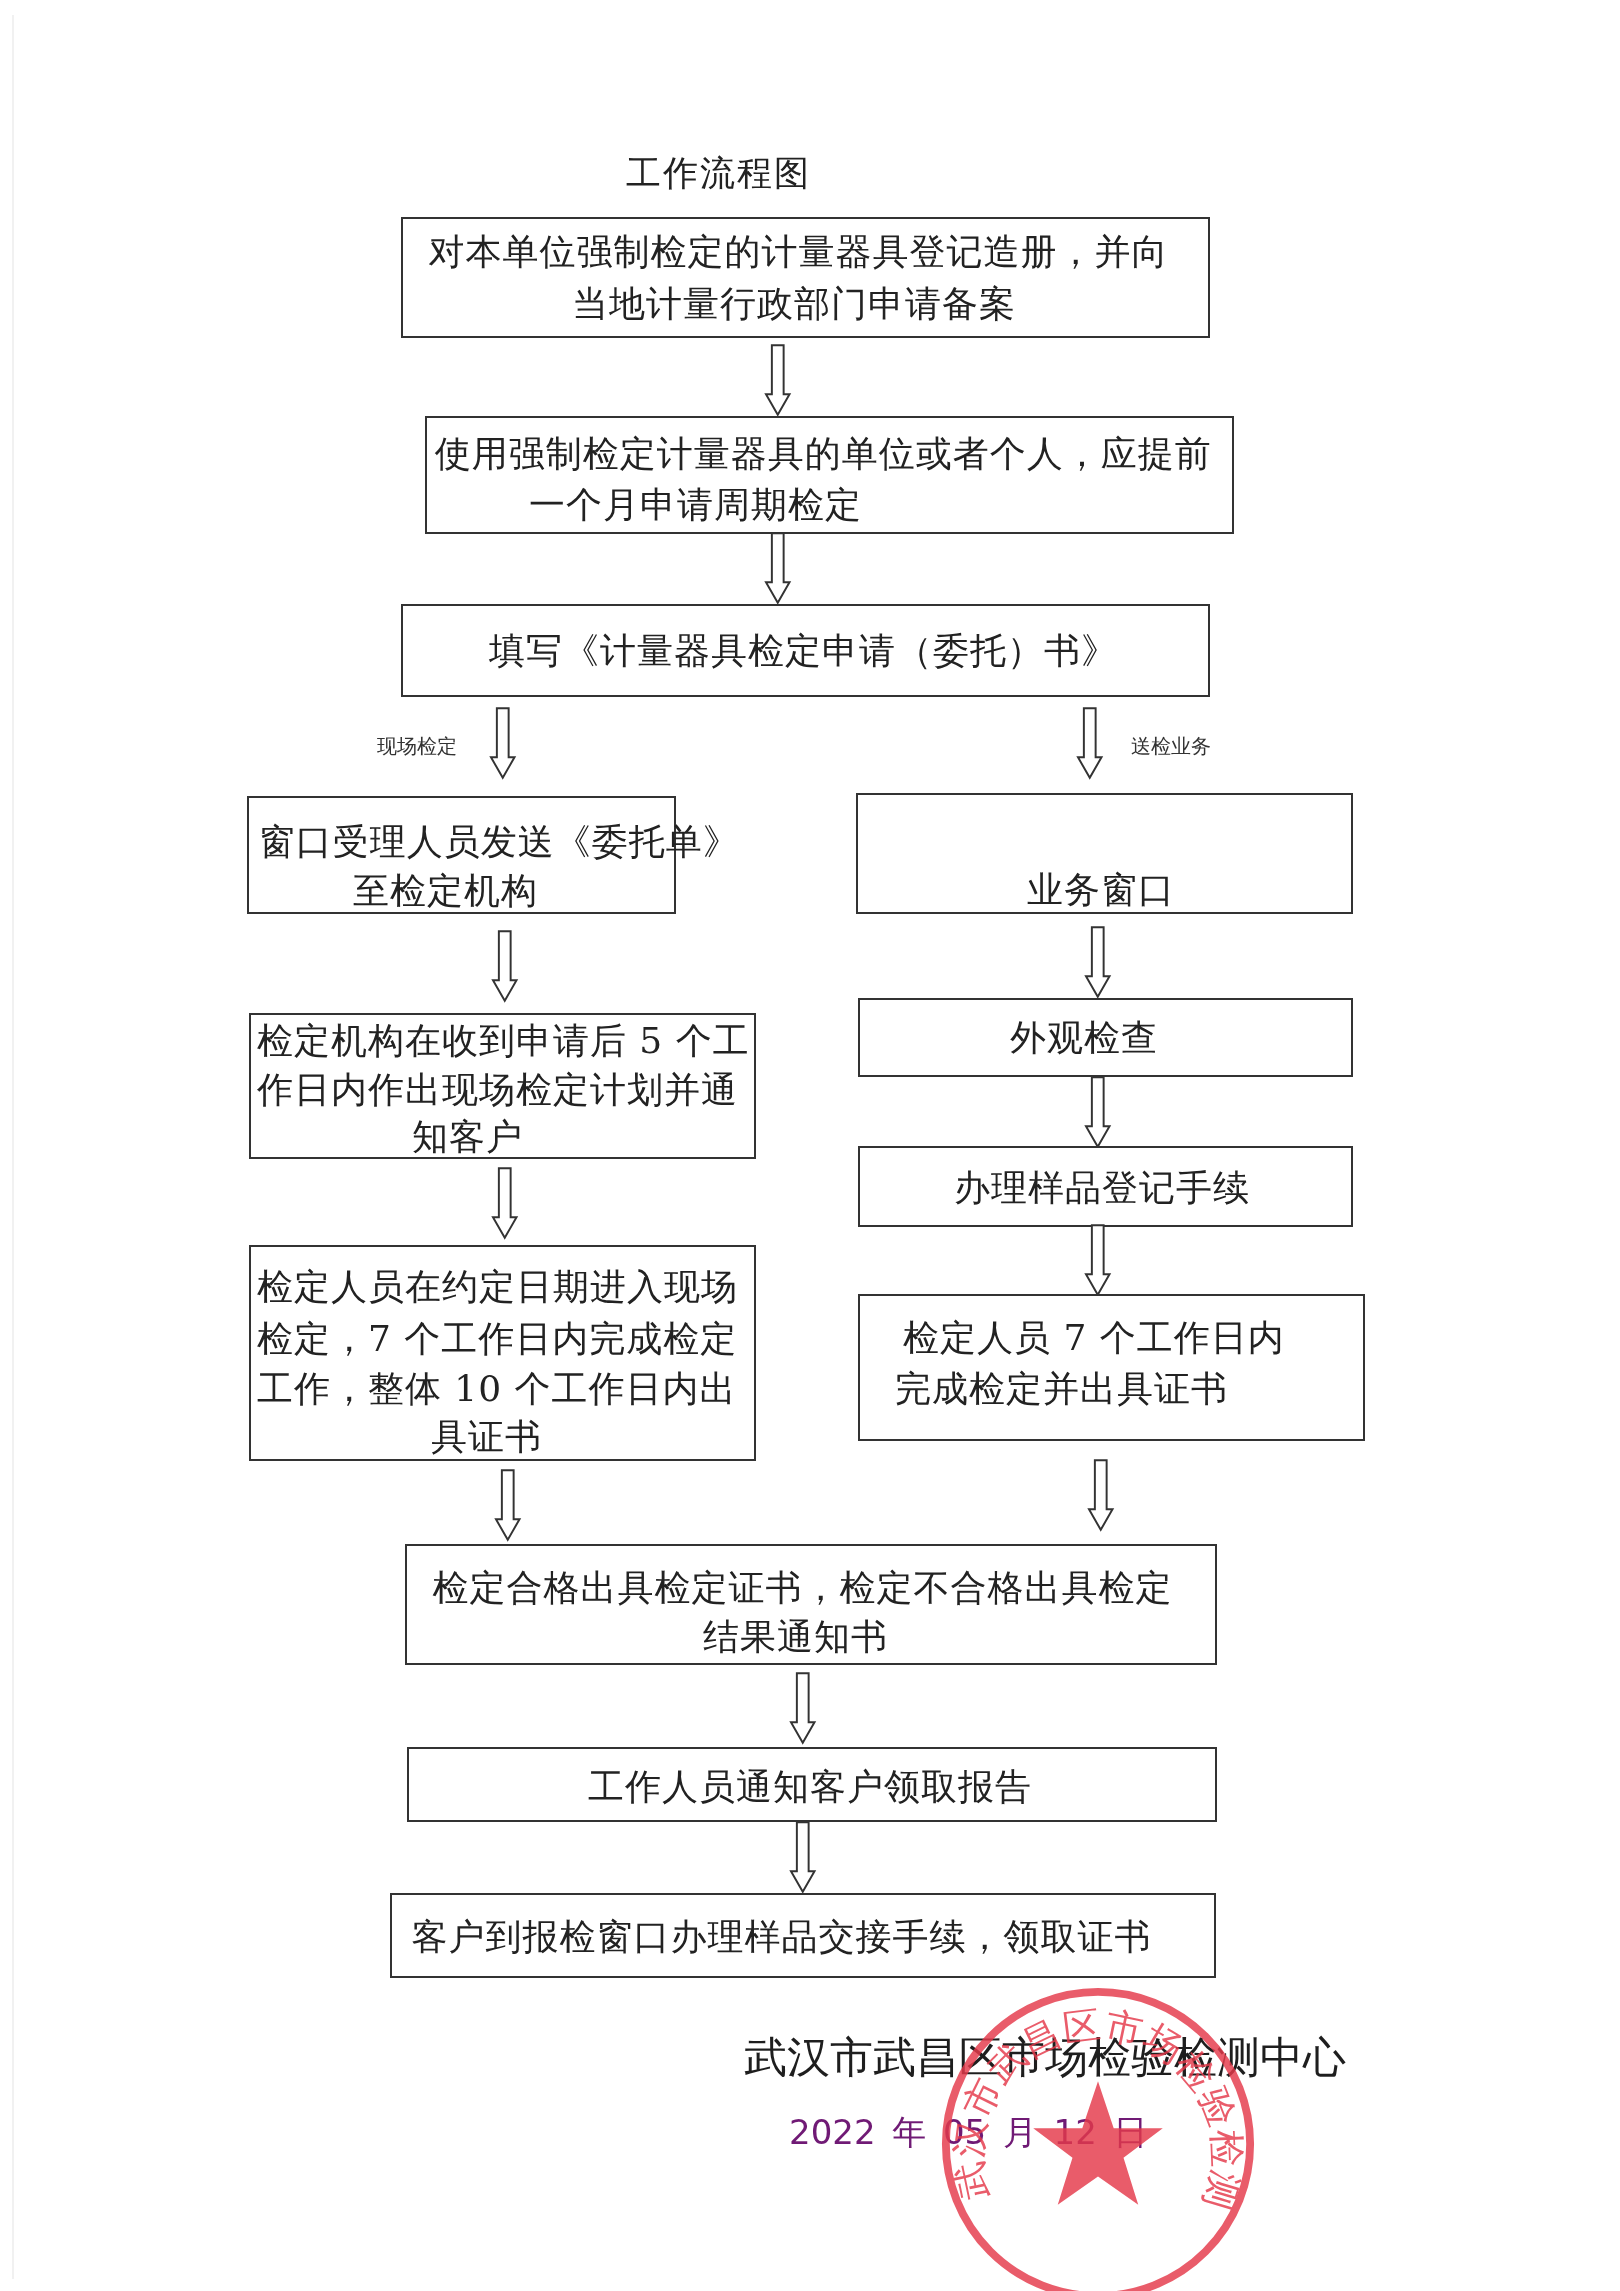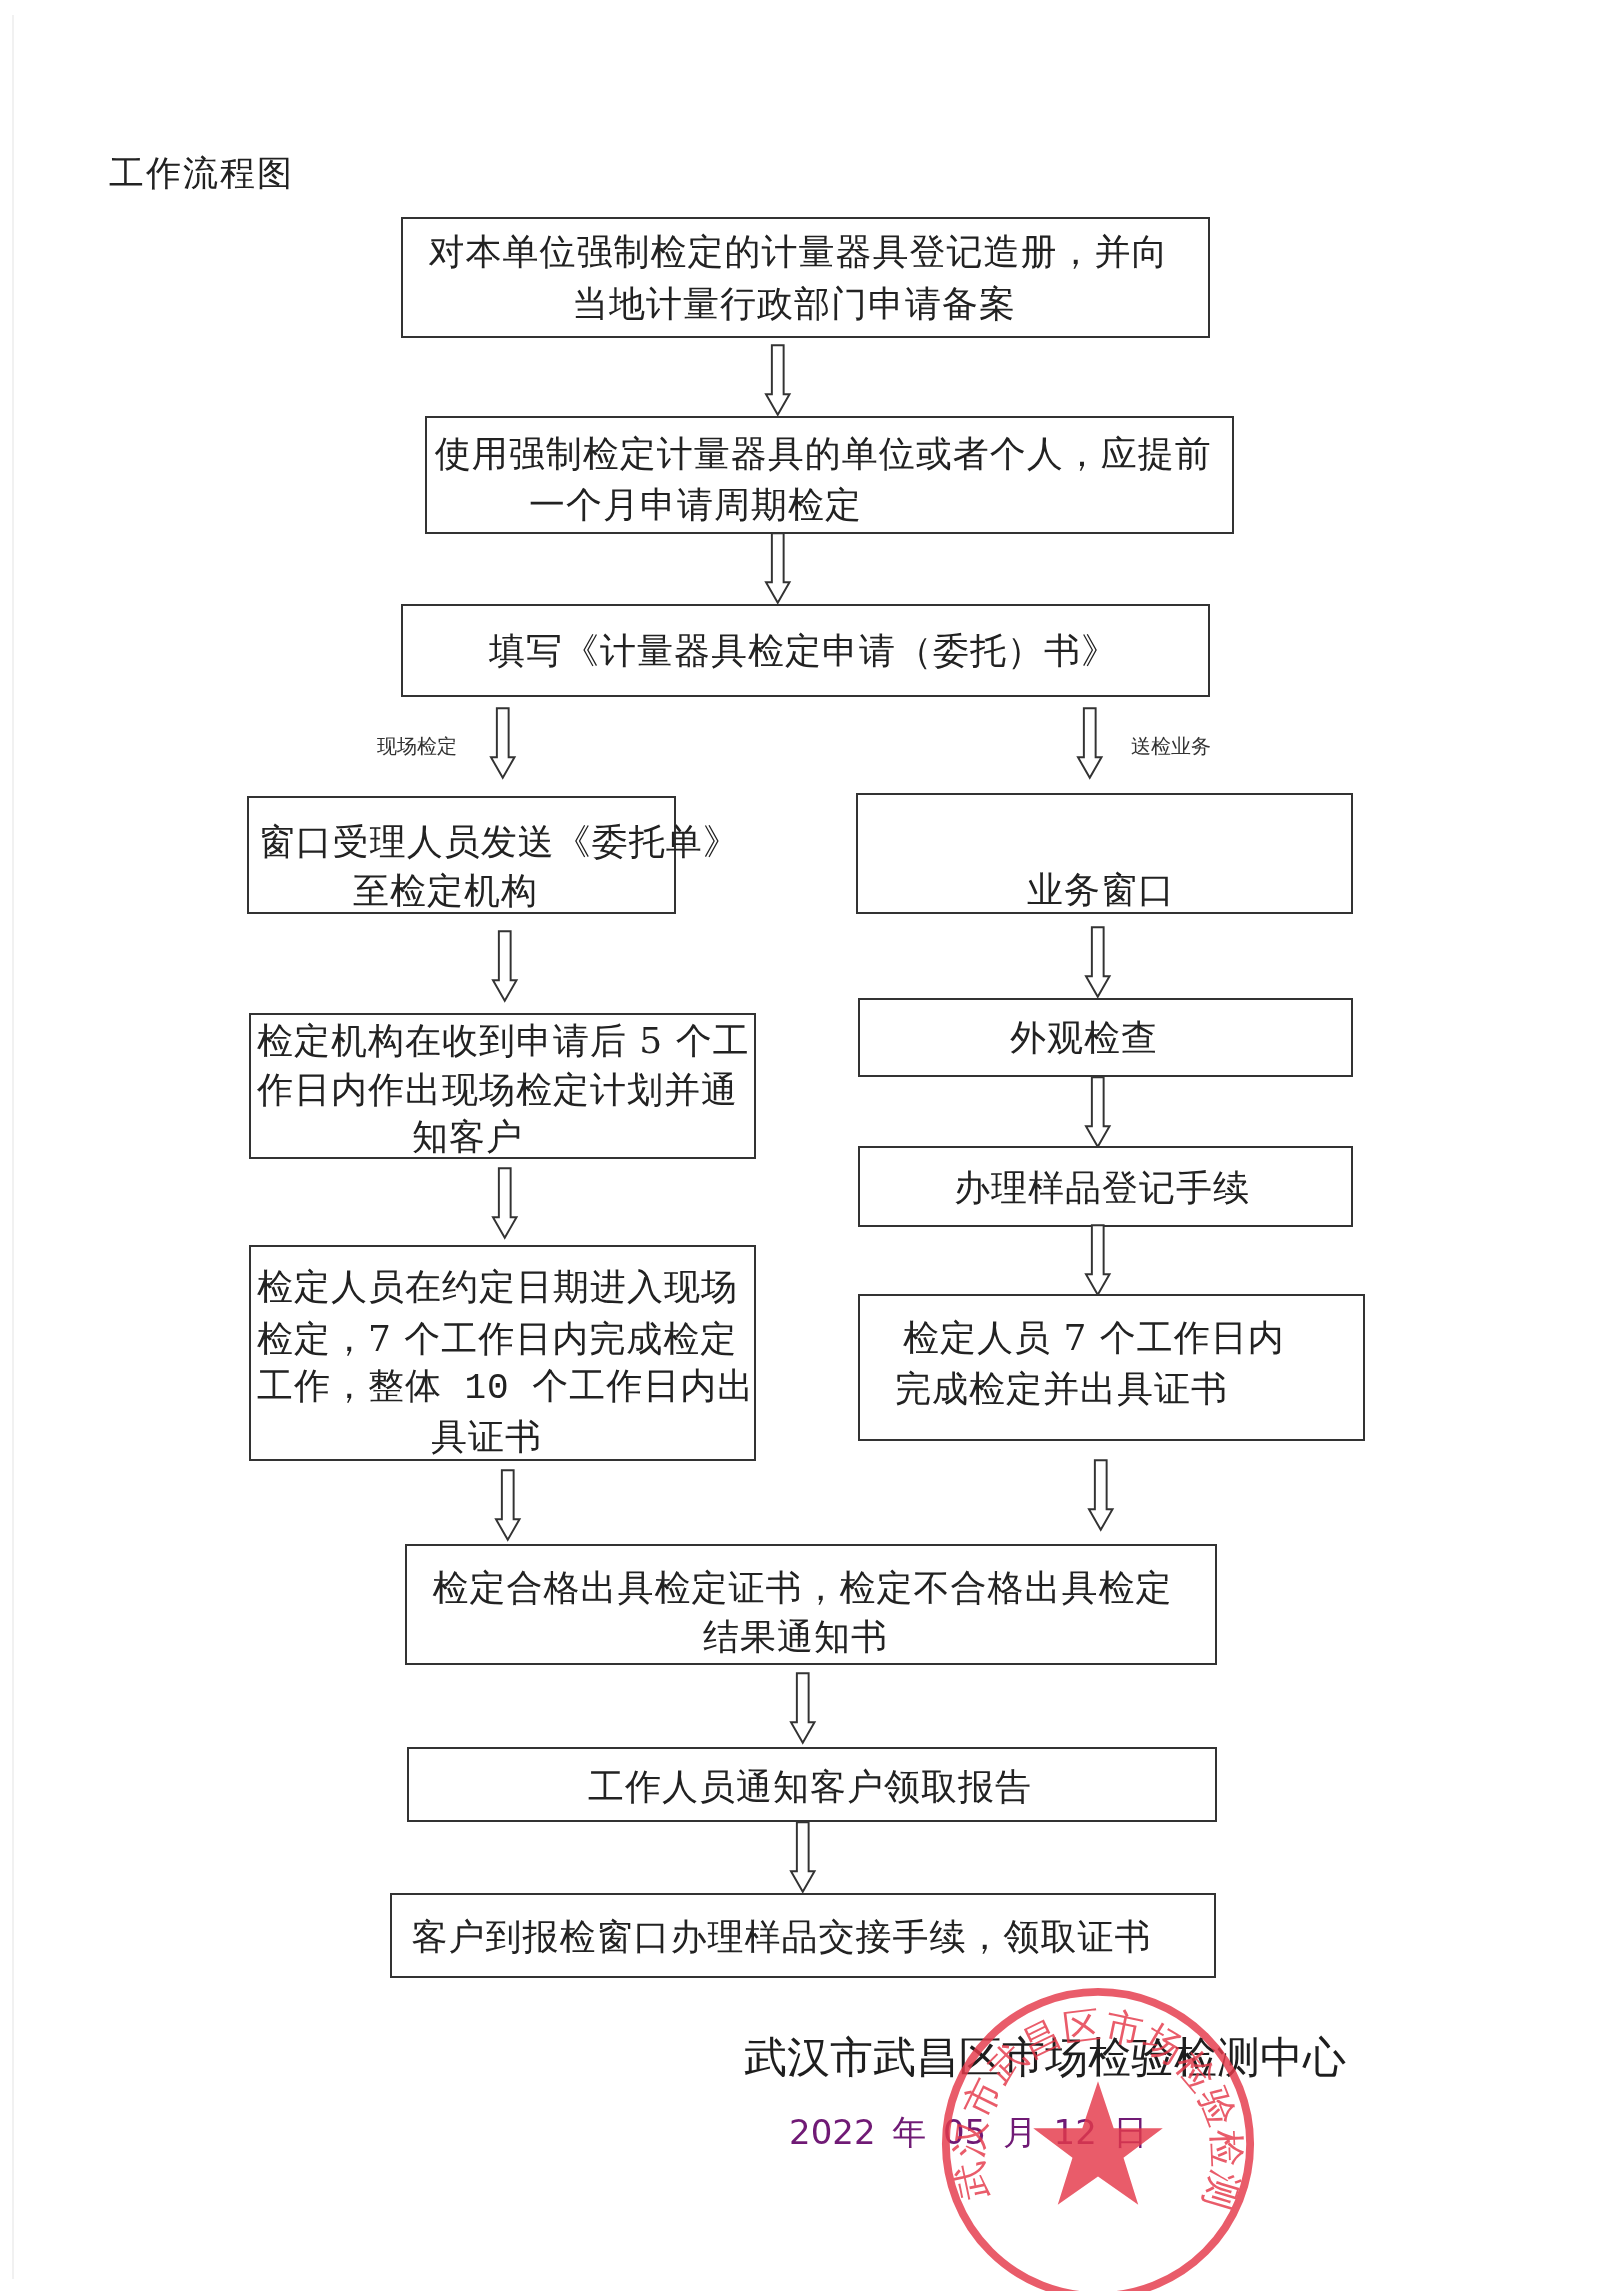--- a/index.html
+++ b/index.html
@@ -1,19 +1,19 @@
 <!DOCTYPE html>
 <html><head>
 <meta charset="utf-8">
 <style>
   html, body { margin:0; padding:0; background:#ffffff; }
   body { width:1620px; height:2292px; position:relative; overflow:hidden;
          font-family: "DejaVu Serif", "Liberation Serif", serif; color:#222; }
   .edge-line { position:absolute; left:11.8px; top:14.7px; width:2px; height:2264px; background:#f1f1f1; }
-  .title { position:absolute; left:0; width:1328px; top:152px; text-align:left;
+  .title { position:absolute; left:0; width:1328px; top:152px; text-align:center;
            font-size:35px; line-height:43px; padding-left:109px; box-sizing:border-box; letter-spacing:2px; }
   .box { position:absolute; border:2.5px solid #333; box-sizing:border-box; background:#fff; }
   .line { position:absolute; white-space:nowrap; font-size:36px; line-height:43px; letter-spacing:1px; }
   .label-small { position:absolute; font-family:"DejaVu Sans","Liberation Sans",sans-serif;
                  font-size:20px; line-height:27.4px; white-space:nowrap; color:#333; }
   .arrow { position:absolute; width:25.5px; }
   .arrow svg { display:block; overflow:visible; }
   .org { position:absolute; font-family:"DejaVu Sans","Liberation Sans",sans-serif;
          font-size:43px; line-height:51px; white-space:nowrap; color:#1e1e1e; z-index:3; }
   .date { position:absolute; font-family:"DejaVu Sans","Liberation Sans",sans-serif;
@@ -86,21 +86,21 @@
 
 <div class="arrow" style="left:492px;top:1168px;">
   <svg width="25.5" height="71" viewBox="0 0 26 72">
       <path d="M7 0 H19 V50 H25 L13 71 L1 50 H7 Z" fill="#fff" stroke="#333" stroke-width="2"></path>
     </svg>
 </div>
 
 <div class="box" style="left:249px;top:1245px;width:507px;height:216px;">
   <div class="line" style="left:5.9px;top:17.6px;">检定人员在约定日期进入现场</div>
   <div class="line" style="left:5.9px;top:70px;">检定，7 个工作日内完成检定</div>
-  <div class="line" style="left:5.9px;top:120px;font-family:Liberation Mono, monospace;">工作，整体 10 个工作日内出</div>
+  <div class="line" style="left:5.9px;top:120px;">工作，整体 10 个工作日内出</div>
   <div class="line" style="left:180px;top:168px;">具证书</div>
 </div>
 
 <div class="arrow" style="left:495px;top:1470px;">
   <svg width="25.5" height="71" viewBox="0 0 26 72">
       <path d="M7 0 H19 V50 H25 L13 71 L1 50 H7 Z" fill="#fff" stroke="#333" stroke-width="2"></path>
     </svg>
 </div>
 
 <div class="box" style="left:856px;top:793px;width:497px;height:121px;">

